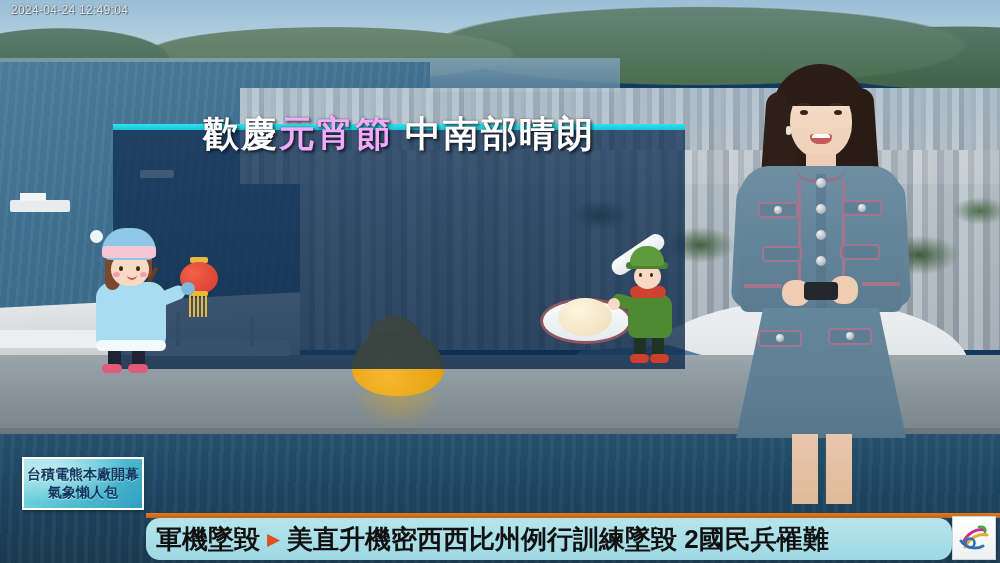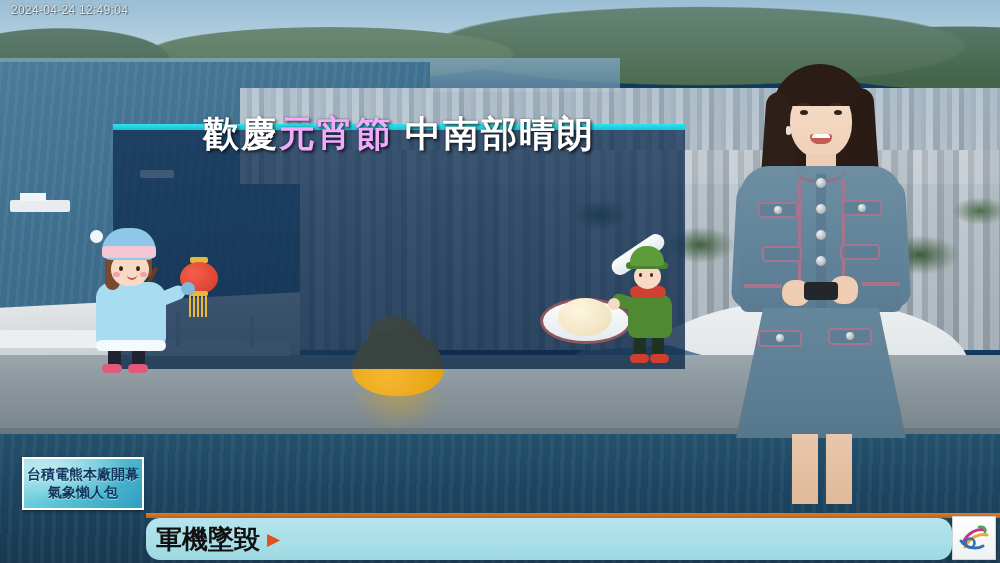--- a/index.html
+++ b/index.html
@@ -532,20 +532,21 @@
 
     <div class="side-box">
       <span class="side-line">台積電熊本廠開幕</span>
       <span class="side-line">氣象懶人包</span>
     </div>
 
     <div class="ticker-row">
       <div class="ticker-box">
         <span class="ticker-tag">軍機墜毀</span>
         <span class="ticker-arrow">▶</span>
+        <span class="ticker-body">美直升機密西西比州例行訓練墜毀 2國民兵罹難</span>
       </div>
       <div class="ticker-logo">
         <svg width="34" height="34" viewBox="0 0 34 34">
           <path d="M6 22 C10 12 20 7 28 9" fill="none" stroke="#c9318c" stroke-width="3" stroke-linecap="round"></path>
           <path d="M8 26 C12 17 22 12 30 14" fill="none" stroke="#e8a92b" stroke-width="3" stroke-linecap="round"></path>
           <path d="M4 20 C9 27 19 29 26 25" fill="none" stroke="#2f6fb5" stroke-width="3" stroke-linecap="round"></path>
           <circle cx="13" cy="22" r="4.5" fill="none" stroke="#2f6fb5" stroke-width="2.6"></circle>
           <path d="M22 6 C26 5 29 7 28 11" fill="none" stroke="#4aa84a" stroke-width="2.6" stroke-linecap="round"></path>
         </svg>
       </div>

